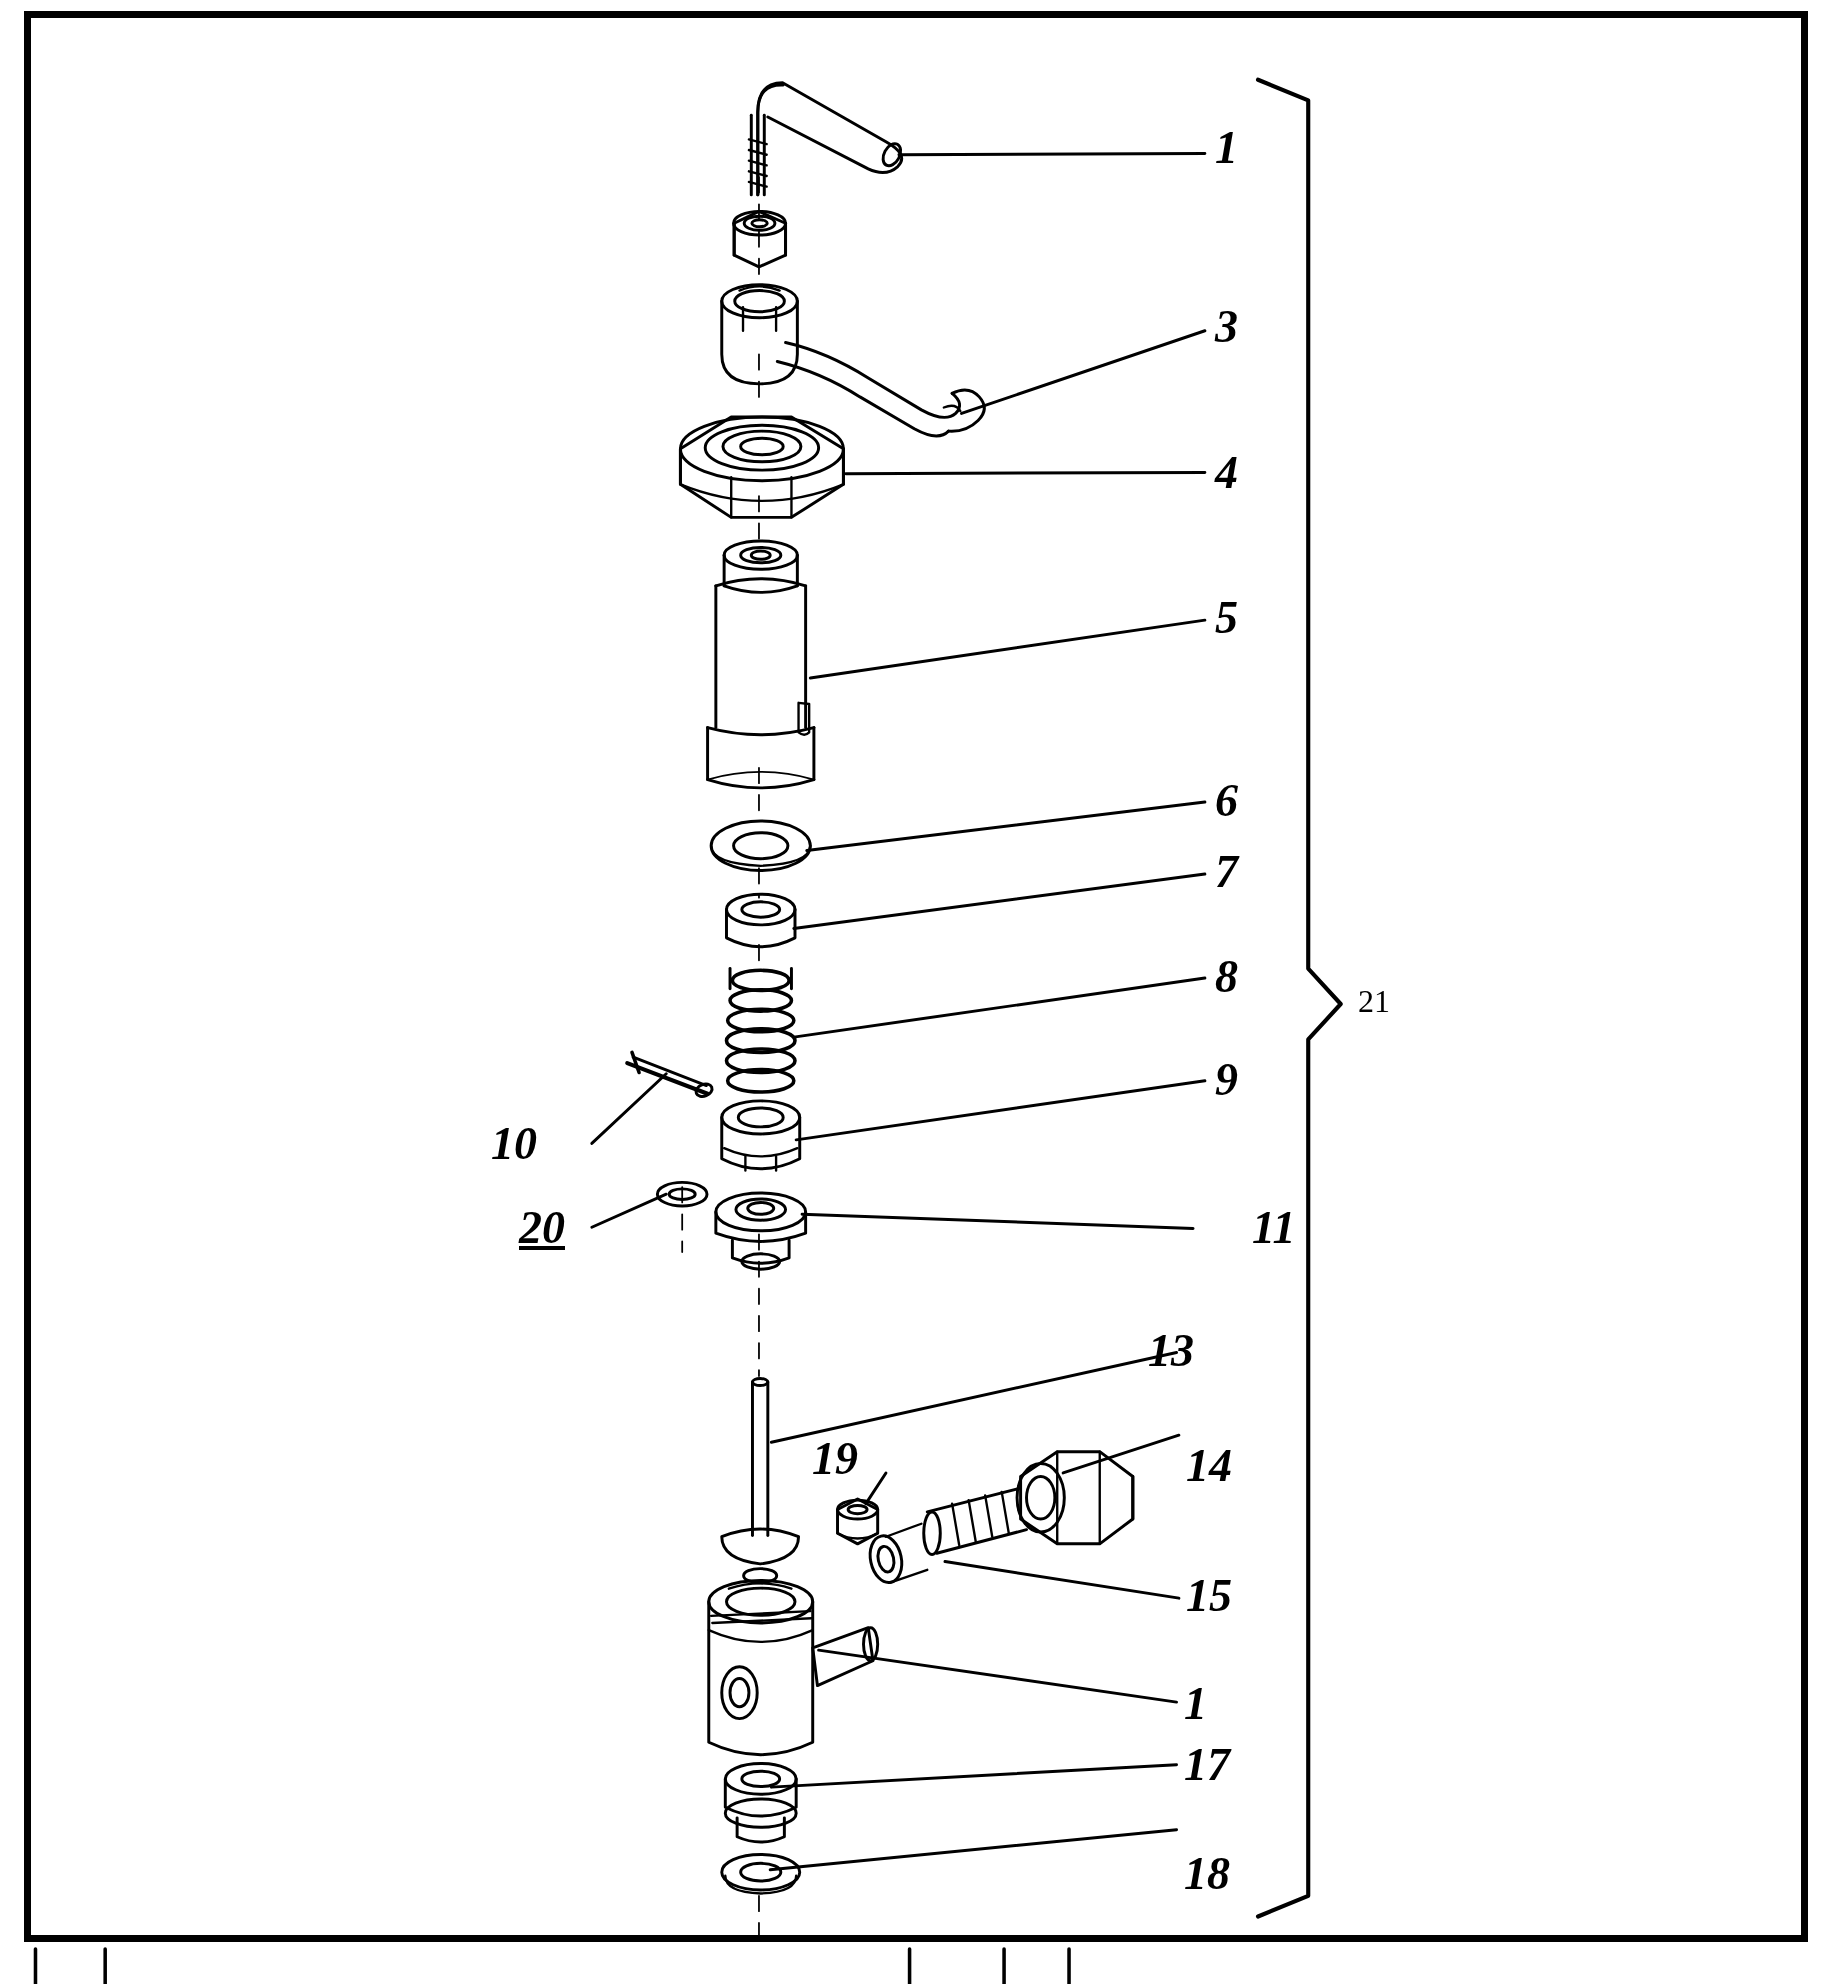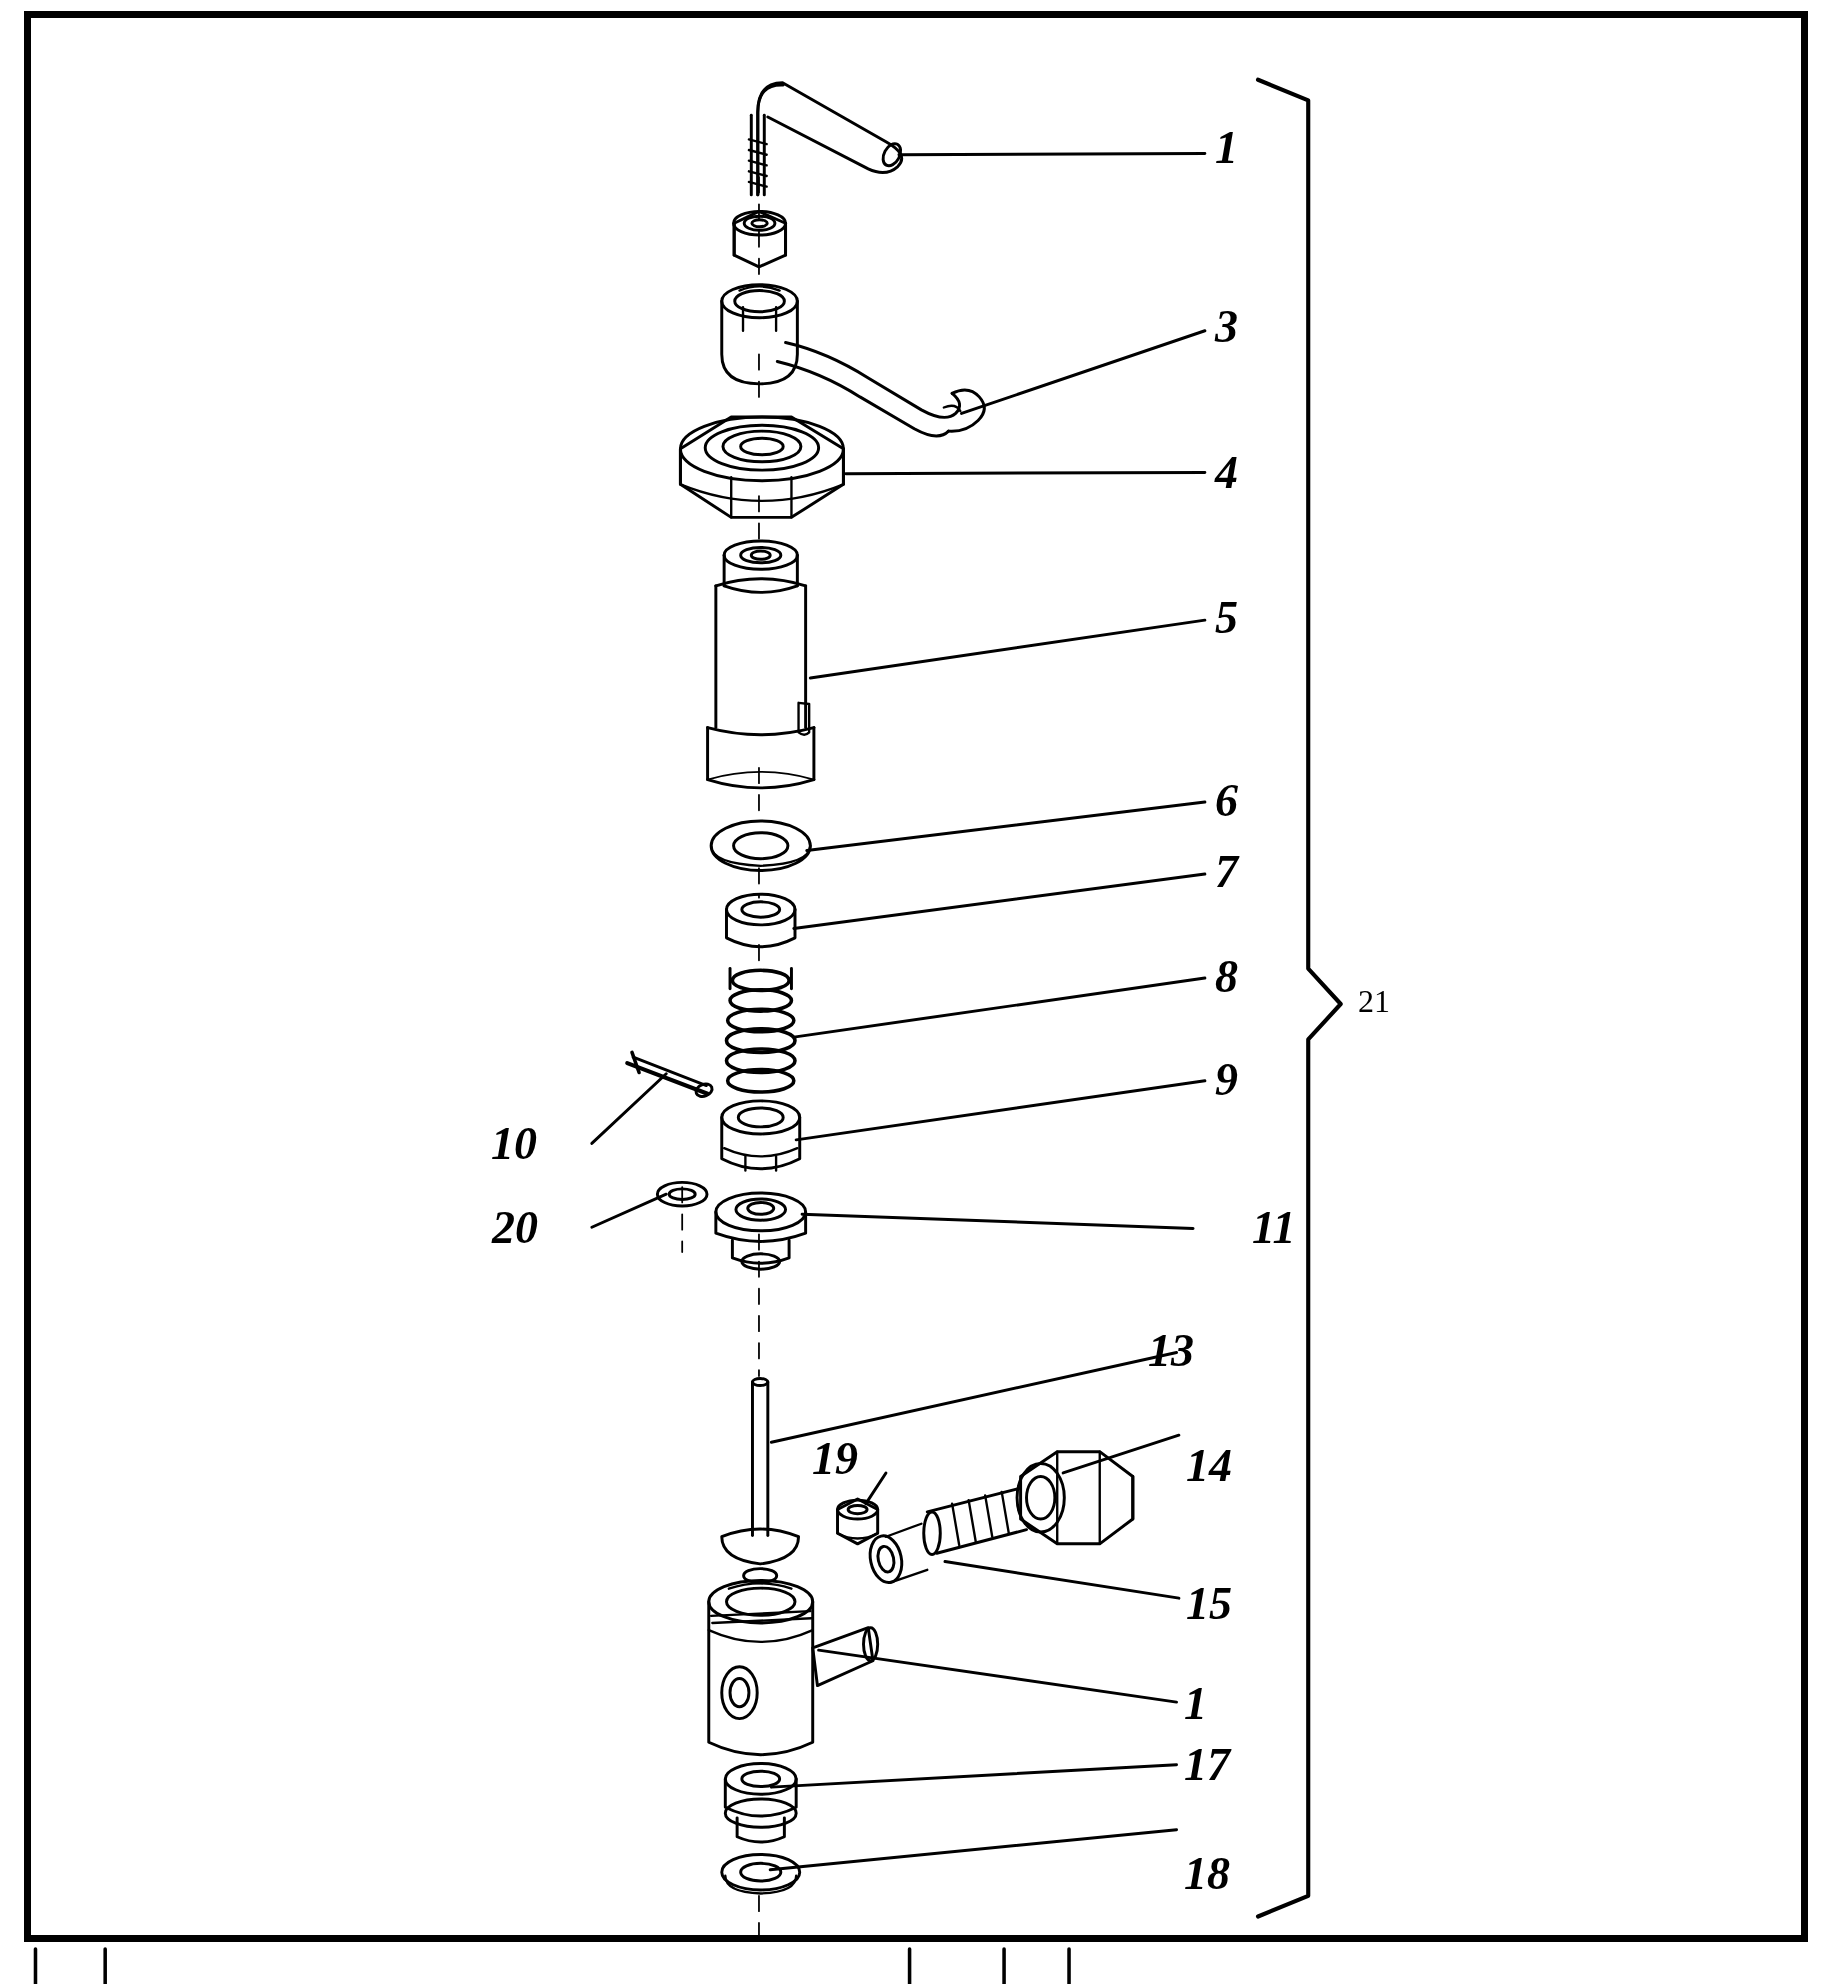--- a/index.html
+++ b/index.html
@@ -279,25 +279,25 @@
   <div class="callout-label" style="left:1215px; top:125px;">1</div>
   <div class="callout-label" style="left:1215px; top:304px;">3</div>
   <div class="callout-label" style="left:1215px; top:450px;">4</div>
   <div class="callout-label" style="left:1215px; top:595px;">5</div>
   <div class="callout-label" style="left:1215px; top:778px;">6</div>
   <div class="callout-label" style="left:1215px; top:849px;">7</div>
   <div class="callout-label" style="left:1215px; top:954px;">8</div>
   <div class="callout-label" style="left:1215px; top:1057px;">9</div>
   <div class="callout-label" style="left:491px;  top:1121px;">10</div>
   <div class="callout-label" style="left:1252px; top:1205px;">11</div>
-  <div class="callout-label" style="left:492px;  top:1205px;">20</div>
+  <div class="callout-label" style="left:519px;  top:1205px;text-decoration:underline;">20</div>
   <div class="callout-label" style="left:1148px; top:1328px;">13</div>
   <div class="callout-label" style="left:1186px; top:1410px;margin-top:33px;">14</div>
   <div class="callout-label" style="left:812px; top:1436px;">19</div>
-  <div class="callout-label" style="left:1186px; top:1573px;margin-top:8px;">15</div>
+  <div class="callout-label" style="left:1186px; top:1573px;">15</div>
   <div class="callout-label" style="left:1184px; top:1681px;">1</div>
   <div class="callout-label" style="left:1184px; top:1742px;">17</div>
   <div class="callout-label" style="left:1184px; top:1807px;margin-top:44px;">18</div>
 
   <div class="group-label" style="left:1358px; top:977px;">21</div>
 
 </div>
 
 
 </body></html>

